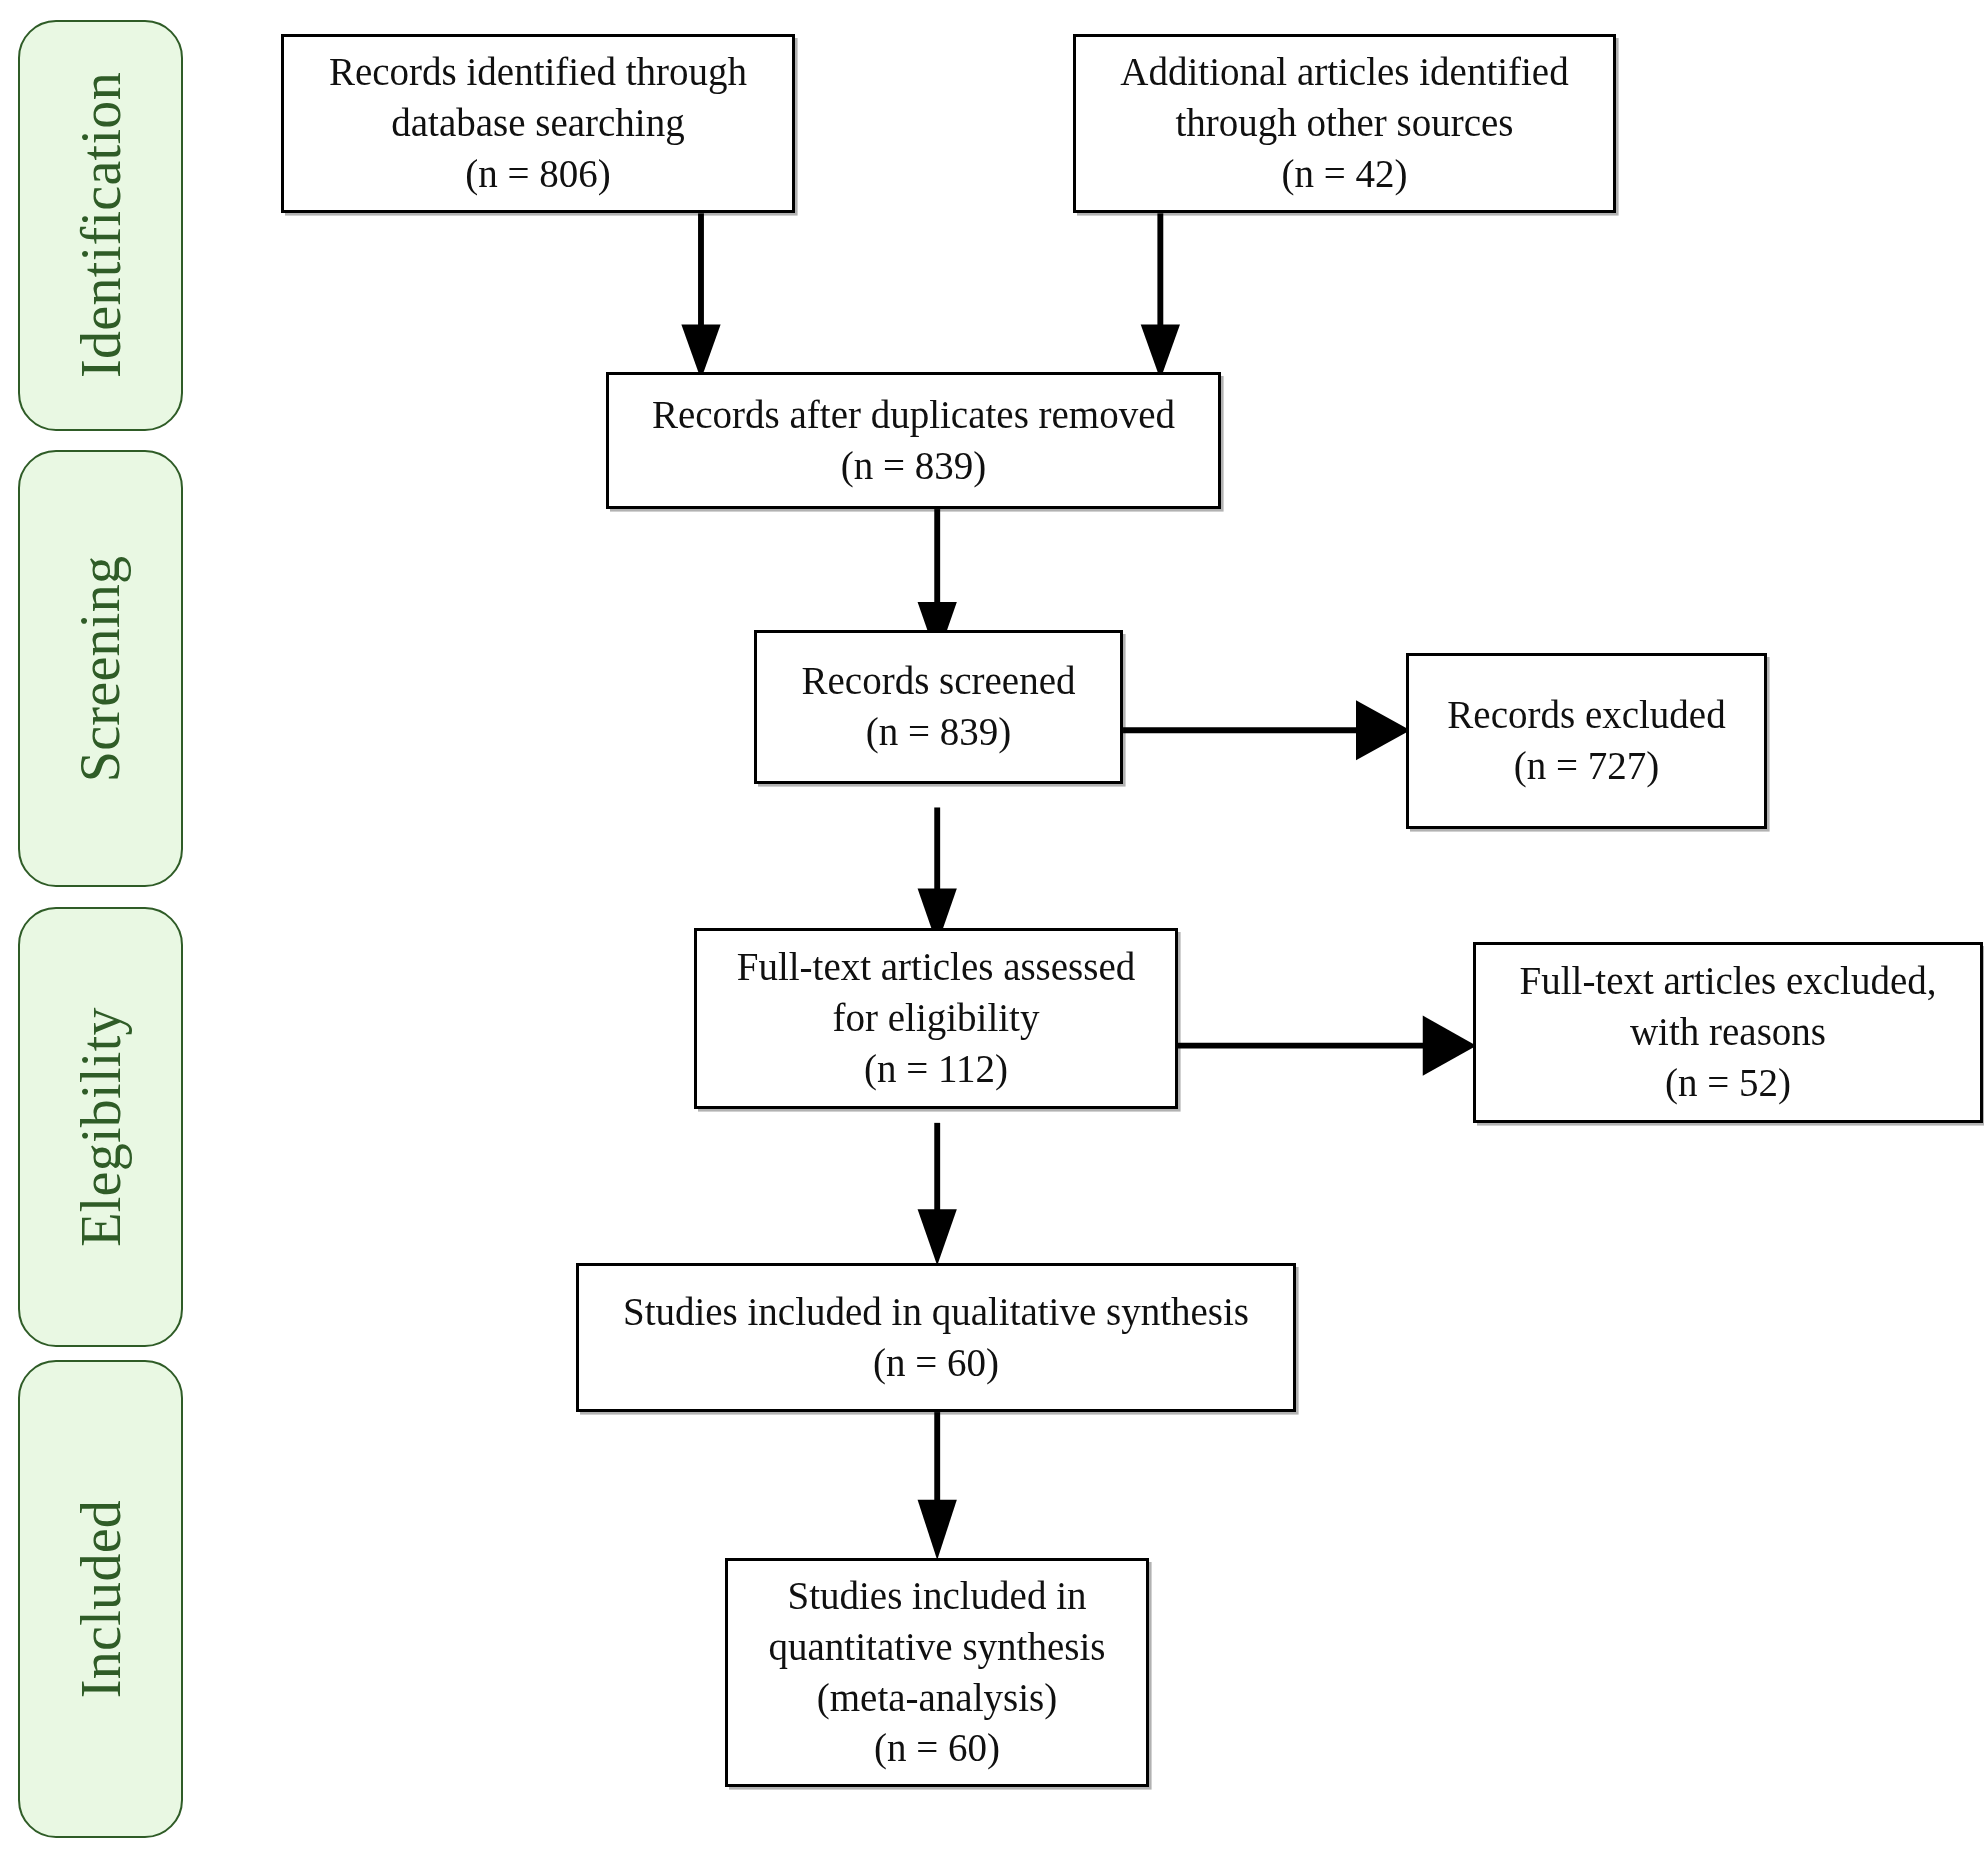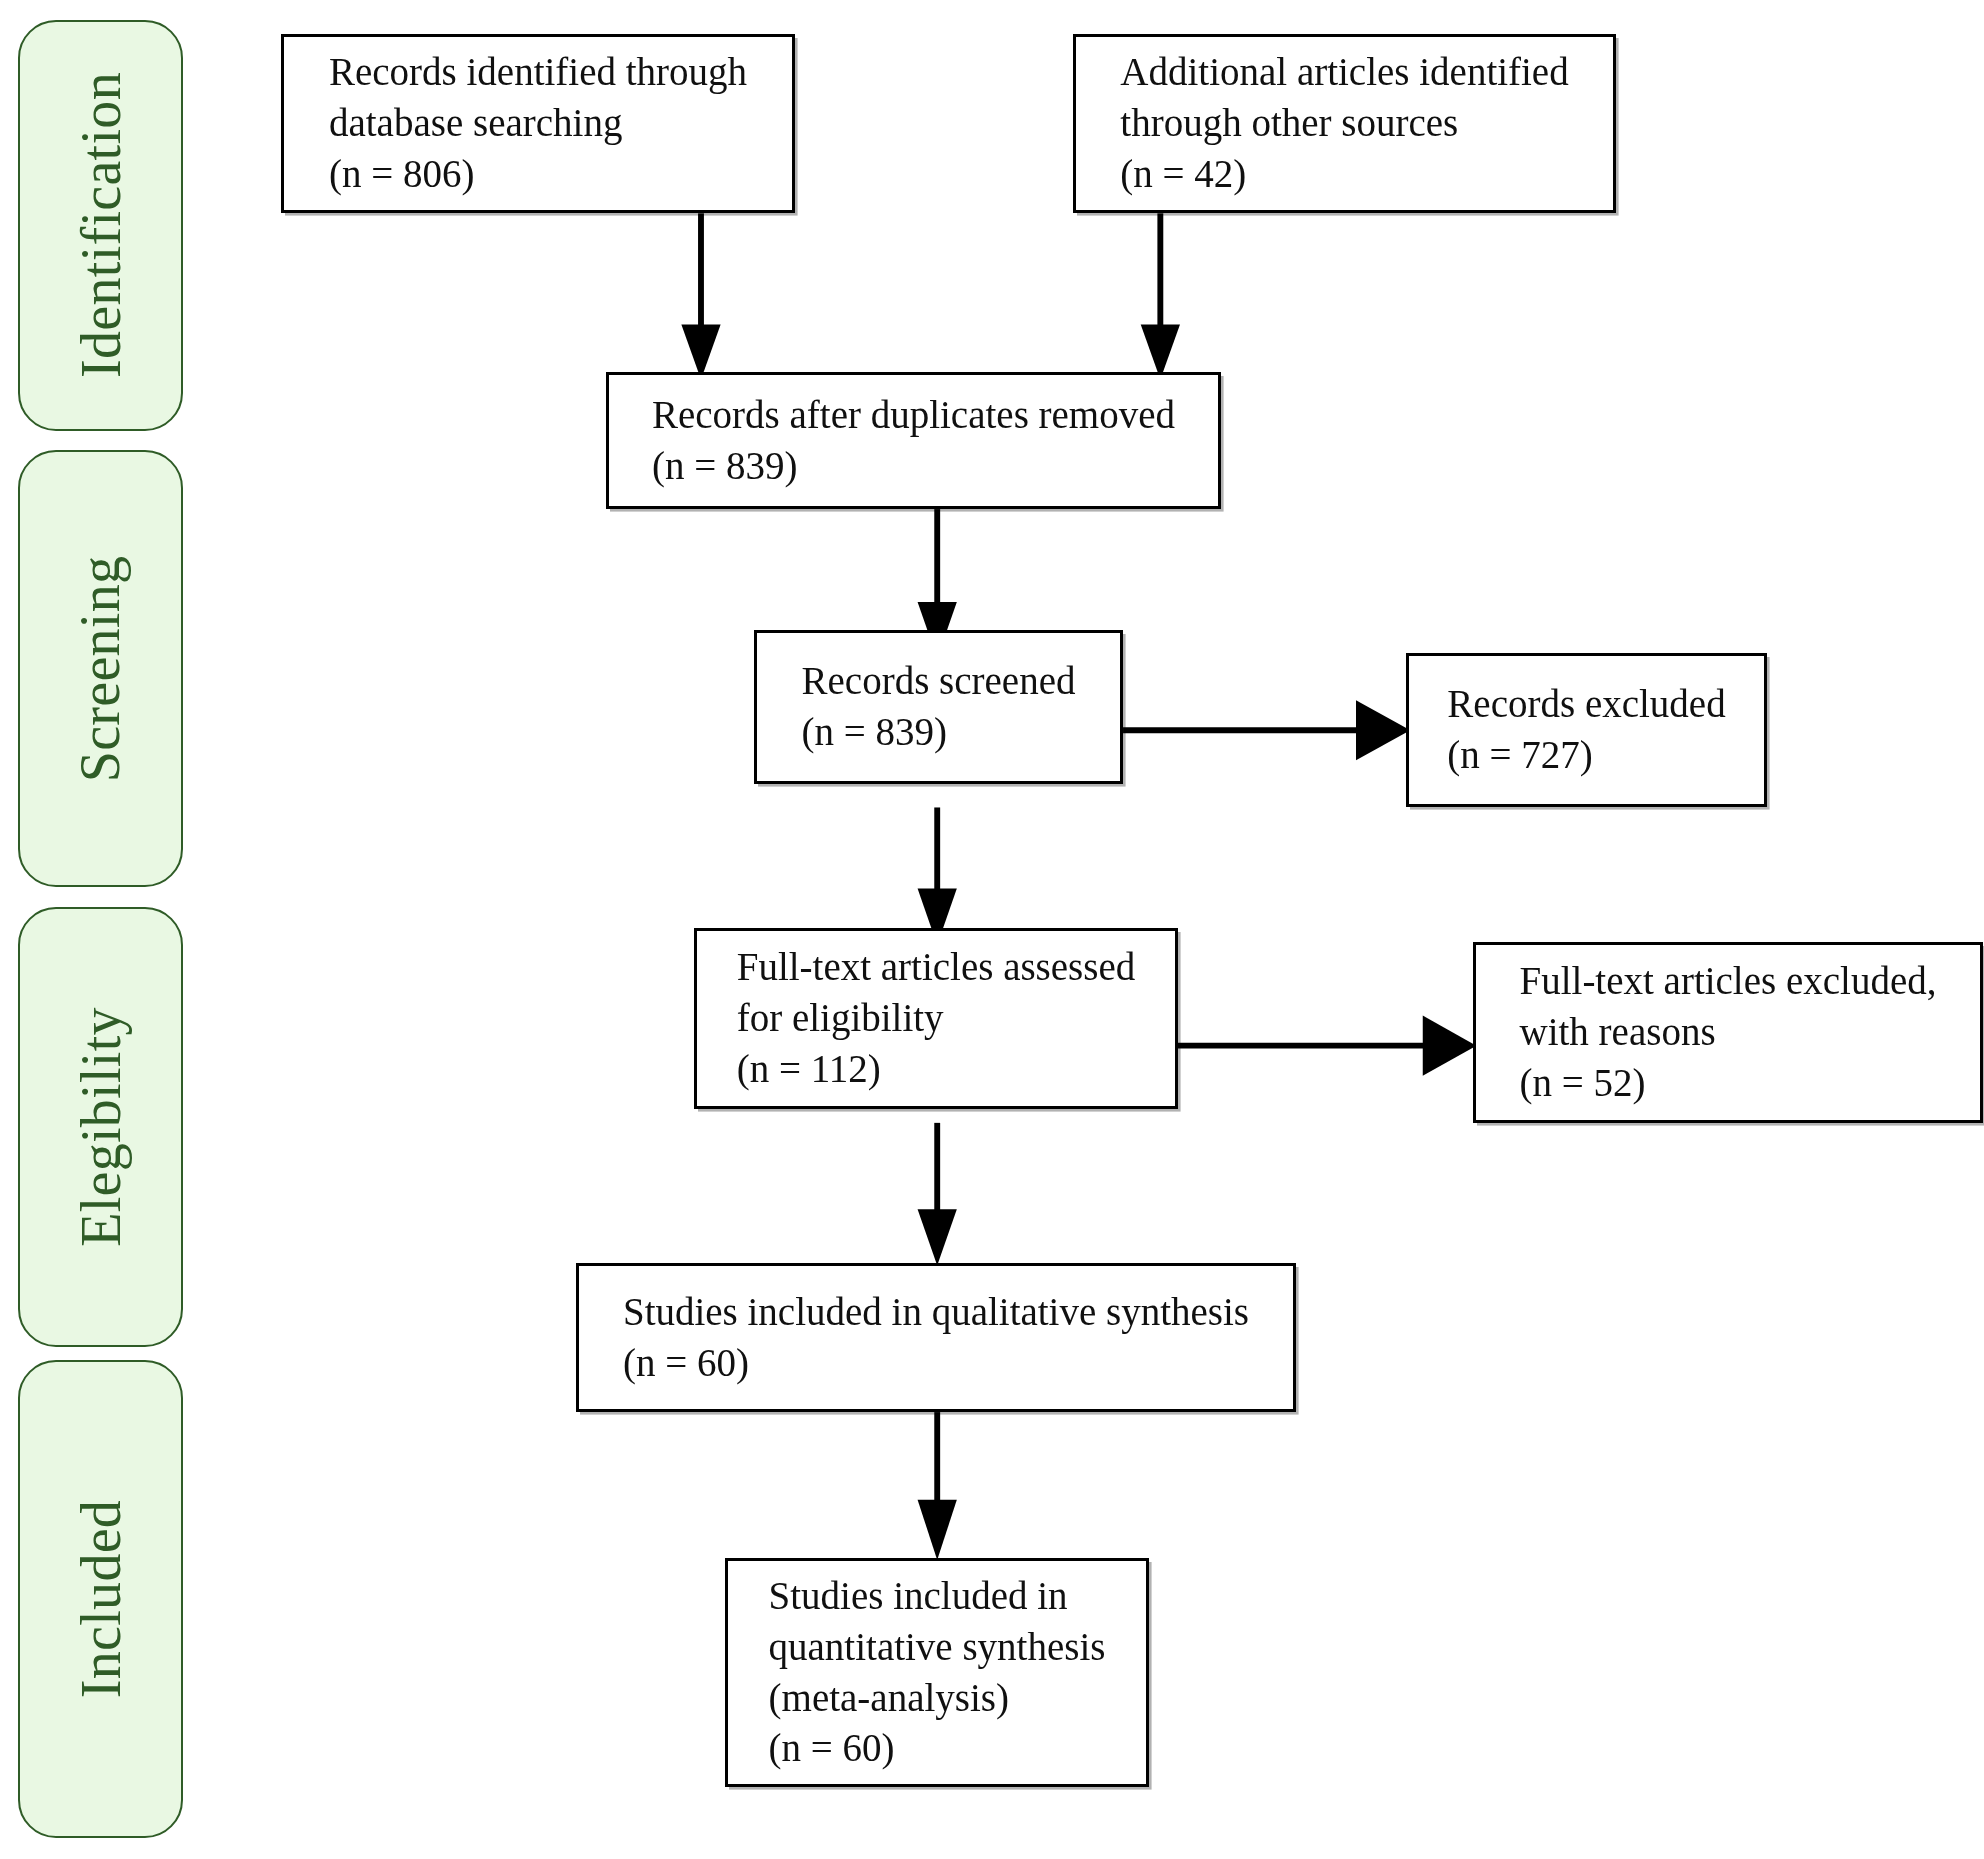--- a/index.html
+++ b/index.html
@@ -40,20 +40,21 @@
   }
   
   .flow-box {
     position: absolute;
     box-sizing: border-box;
     background: #ffffff;
     border: 3.3px solid #000000;
     display: flex;
     align-items: center;
     justify-content: center;
+    text-align: center;
     box-shadow: 3.3px 3.3px 0 -0.7px rgba(0,0,0,0.30);
   }
   .flow-text {
     color: #101010;
     font-size: 39px;
     line-height: 1.30;
     padding: 0 7.9px;
     font-family: "Liberation Serif", "DejaVu Serif", serif;
   }
   .flow-text .ln { display: block; white-space: nowrap; }
@@ -153,21 +154,21 @@
     </div>
   </div>
 
   <div class="flow-box" style="left:754px; top:630px; width:369px; height:154px;">
     <div class="flow-text">
       <span class="ln">Records screened</span>
       <span class="ln">(n = 839)</span>
     </div>
   </div>
 
-  <div class="flow-box" style="left:1406px; top:653px; width:361px; height:154px;">
+  <div class="flow-box" style="left:1406px; top:653px; width:361px; height:176px;">
     <div class="flow-text">
       <span class="ln">Records excluded</span>
       <span class="ln">(n = 727)</span>
     </div>
   </div>
 
   <div class="flow-box" style="left:694px; top:928px; width:484px; height:181px;">
     <div class="flow-text">
       <span class="ln">Full-text articles assessed</span>
       <span class="ln">for eligibility</span>

